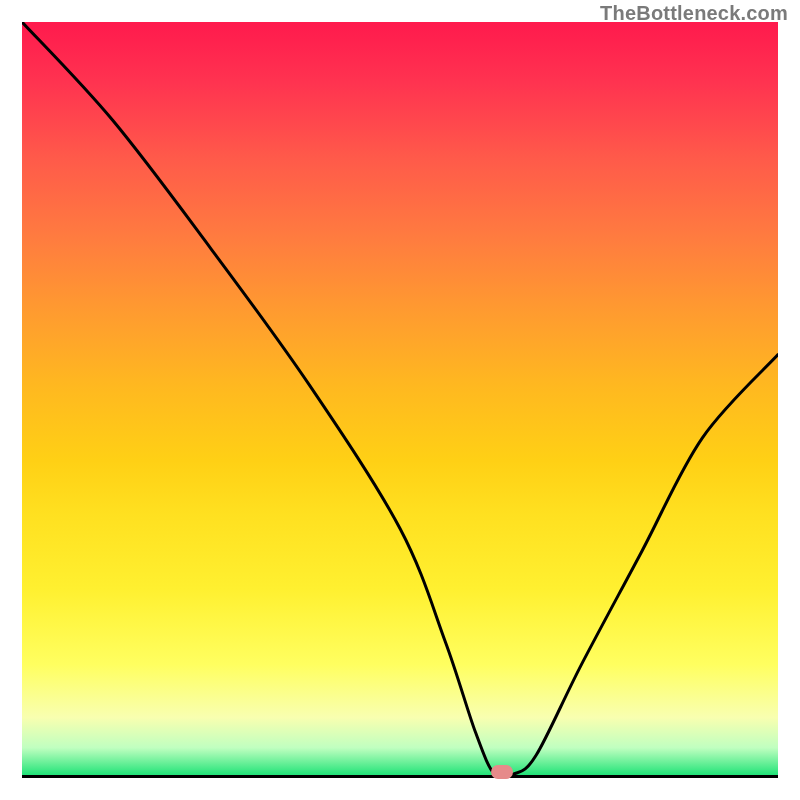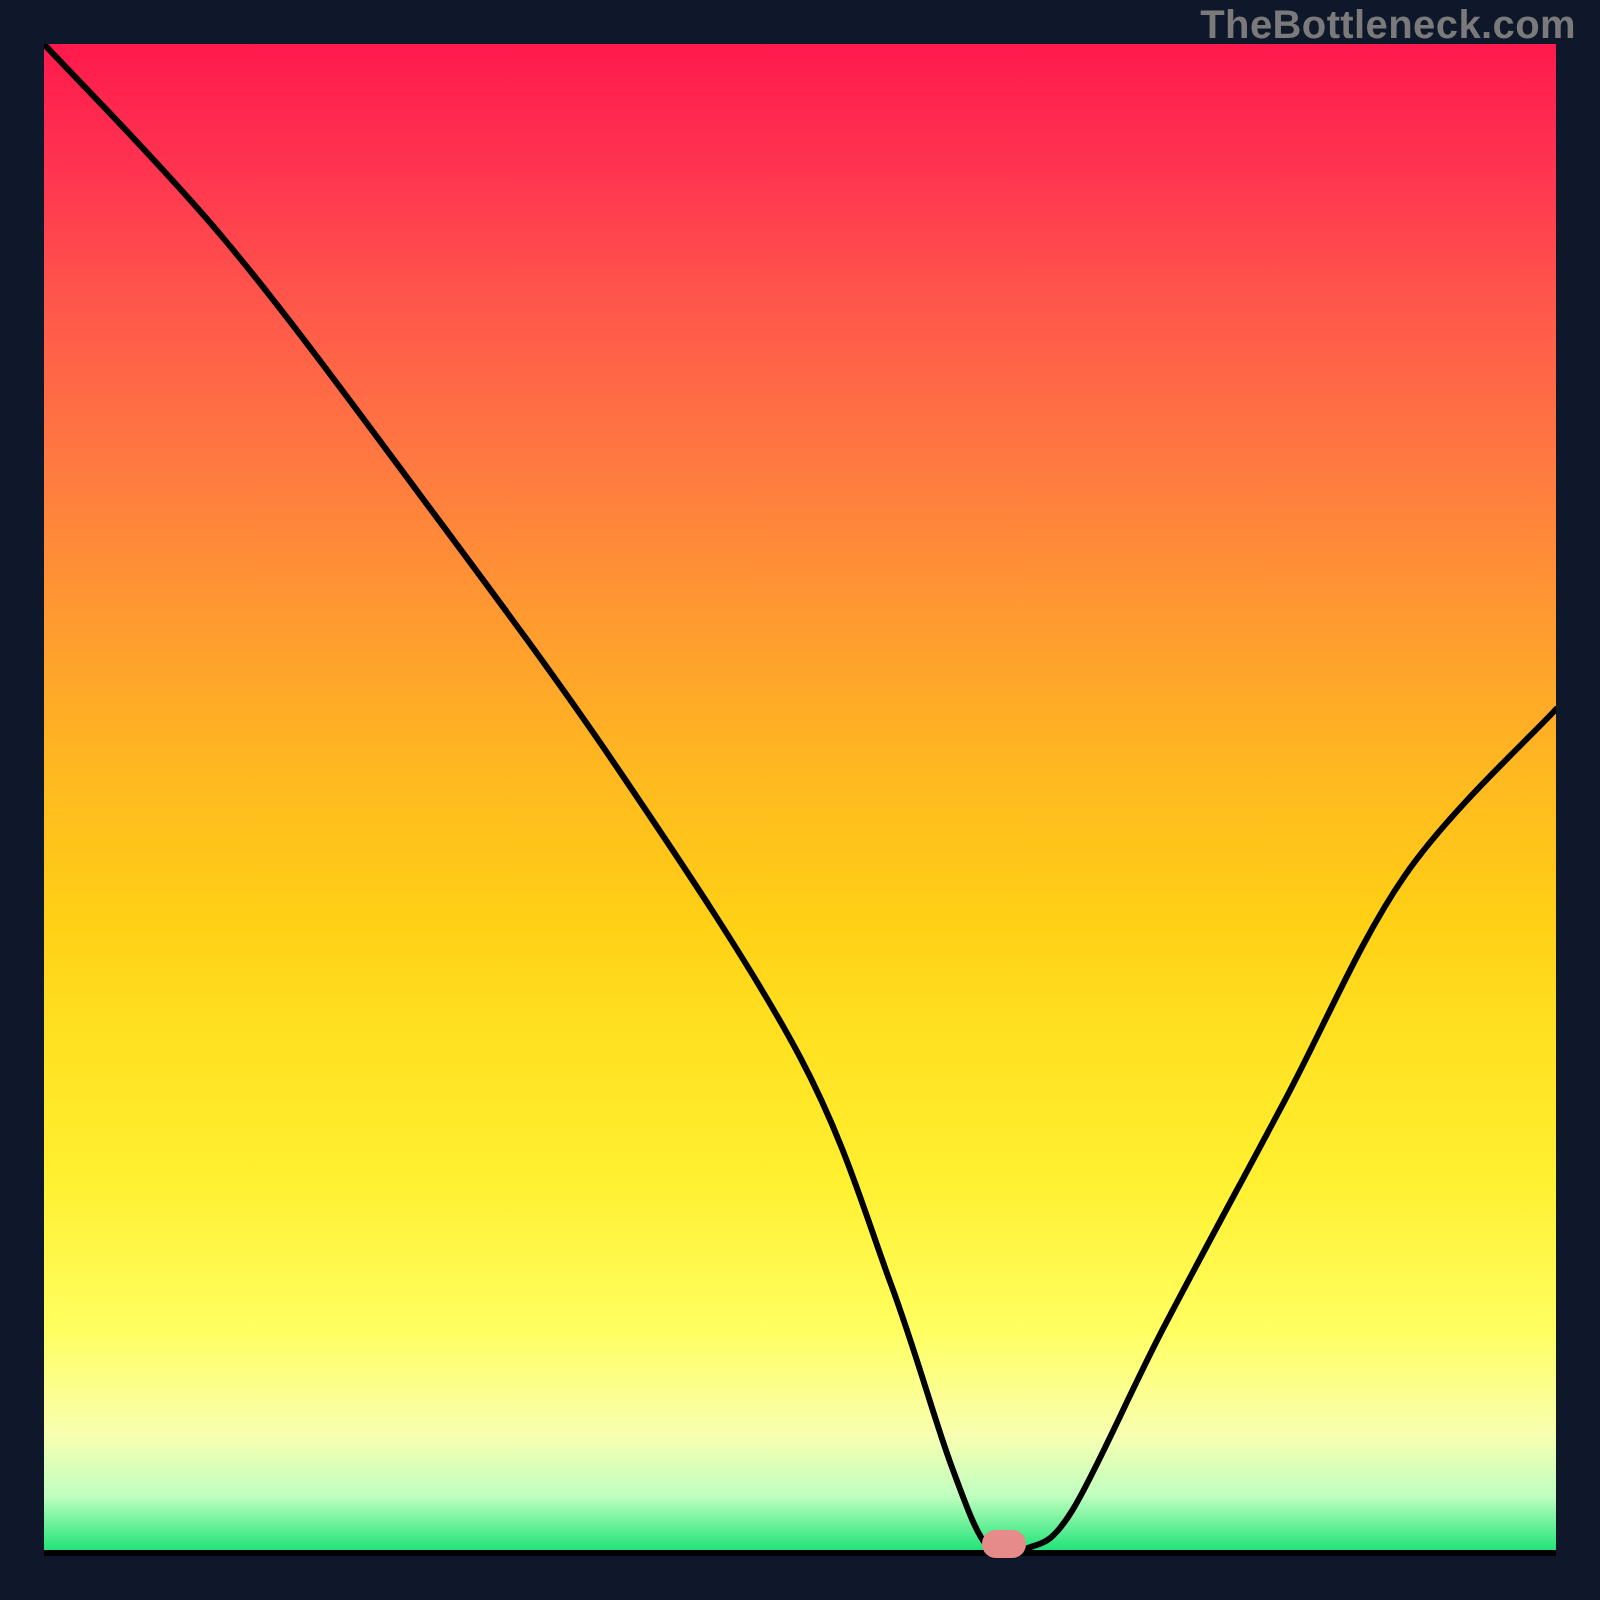--- a/index.html
+++ b/index.html
@@ -7,21 +7,21 @@
     padding: 0;
     width: 800px;
     height: 800px;
     background: #000;
     overflow: hidden;
   }
   .chart-container {
     position: relative;
     width: 800px;
     height: 800px;
-    background: #0f172a;
+    background: #ffffff;
   }
   .plot-area {
     position: absolute;
     left: 22px;
     top: 22px;
     width: 756px;
     height: 756px;
     background: linear-gradient(
       to bottom,
       #ff1a4d 0%,

